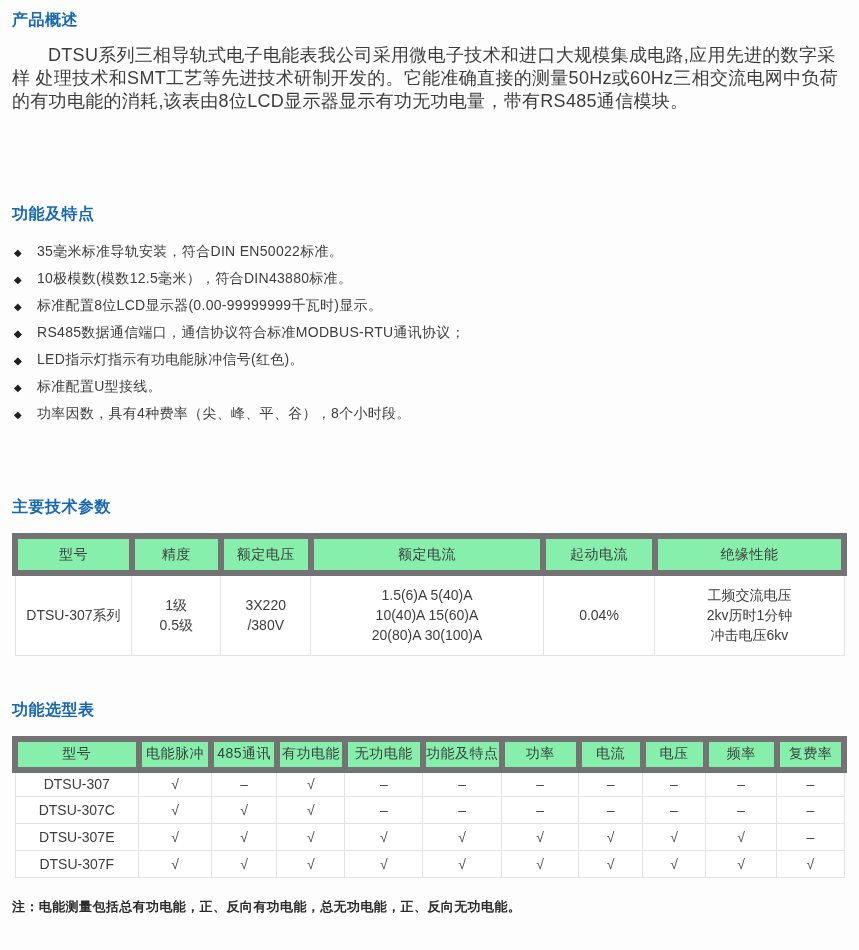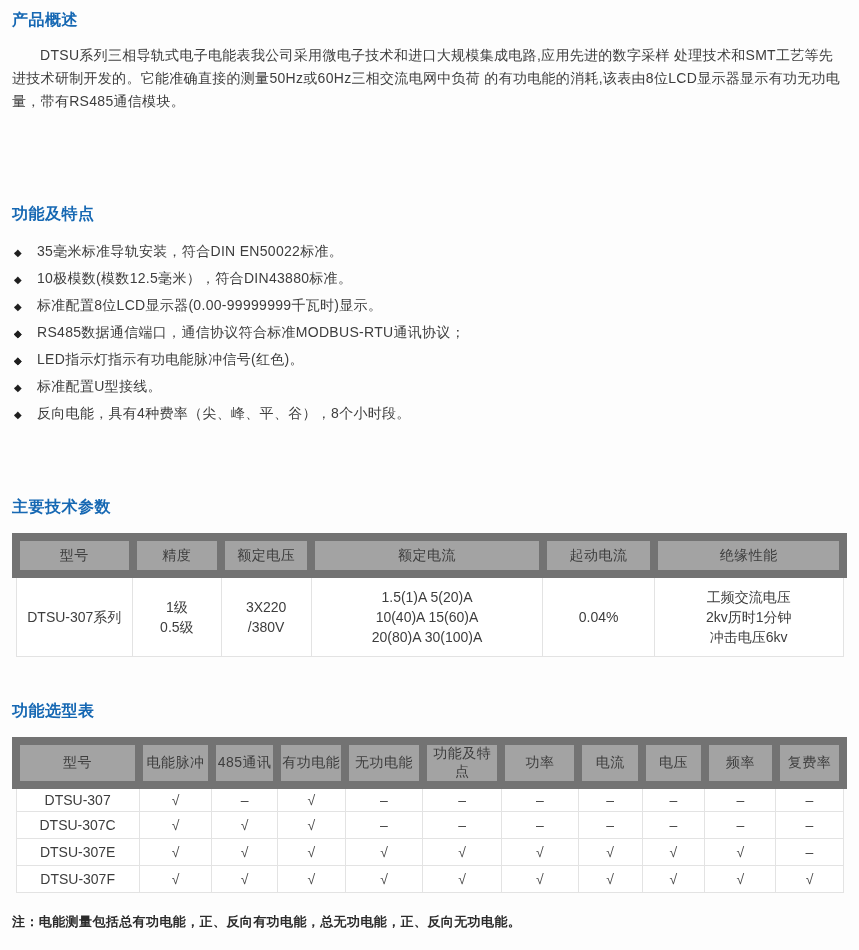--- a/index.html
+++ b/index.html
@@ -17,21 +17,21 @@
     margin: 0;
     font-size: 16px;
     font-weight: bold;
     color: #1668b3;
     letter-spacing: 0.5px;
   }
 
   
   .overview-body {
     margin: 13px 0 0 0;
-    font-size: 14px;
+    font-size: 18px;
     line-height: 23px;
     text-indent: 2em;
     letter-spacing: 0.3px;
     color: #3d3d3d;
   }
 
   
   .features { margin-top: 91px; }
   .feature-list { list-style: none; margin: 13px 0 0 0; padding: 0; }
   .feature-list li {
@@ -53,22 +53,22 @@
   table {
     width: 835px;
     table-layout: fixed;
     border-collapse: collapse;
     margin-top: 15px;
     text-align: center;
     font-size: 14px;
     color: #3d3d3d;
   }
   th {
-    background: #a3a3a3;
-    border: 8px solid #737373;
+    background: #86efac;
+    border: 6px solid #737373;
     font-weight: normal;
     padding: 0;
     letter-spacing: 0.5px;
   }
   td {
     border: 1px solid #e3e3e3;
     padding: 0;
     background: #fff;
   }
   .spec-table th { height: 37px; }
@@ -100,21 +100,21 @@
     <h2 class="sec-title">功能及特点</h2>
     <ul class="feature-list">
       <li><span class="diamond">◆</span><span>35毫米标准导轨安装，符合DIN EN50022标准。</span></li>
       <li><span class="diamond">◆</span><span>10极模数(模数12.5毫米），符合DIN43880标准。</span></li>
       <li><span class="diamond">◆</span><span>标准配置8位LCD显示器(0.00-99999999千瓦时)显示。</span></li>
       <li><span class="diamond">◆</span></li>
       <li><span class="diamond">◆</span><span>RS485数据通信端口，通信协议符合标准MODBUS-RTU通讯协议；</span></li>
       <li><span class="diamond">◆</span></li>
       <li><span class="diamond">◆</span><span>LED指示灯指示有功电能脉冲信号(红色)。</span></li>
       <li><span class="diamond">◆</span><span>标准配置U型接线。</span></li>
-      <li><span class="diamond">◆</span><span>反向电能，具有4种费率（尖、峰、平、谷），8个小时段。</span></li>
+      <li><span class="diamond">◆</span><span>功率因数，具有4种费率（尖、峰、平、谷），8个小时段。</span></li>
     </ul>
   </section>
 
   <section class="specs">
     <h2 class="sec-title">主要技术参数</h2>
     <table class="spec-table">
       <colgroup>
         <col style="width:14.1%">
           <col style="width:10.7%">
           <col style="width:10.9%">
@@ -137,21 +137,21 @@
           <td>DTSU-307系列</td>
           <td>
             <div class="cell-line">1级</div>
             <div class="cell-line">0.5级</div>
           </td>
           <td>
             <div class="cell-line">3X220</div>
             <div class="cell-line">/380V</div>
           </td>
           <td>
-            <div class="cell-line">1.5(1)A 5(20)A</div>
+            <div class="cell-line">1.5(6)A 5(40)A</div>
             <div class="cell-line">10(40)A 15(60)A</div>
             <div class="cell-line">20(80)A 30(100)A</div>
           </td>
           <td>0.04%</td>
           <td>
             <div class="cell-line">工频交流电压</div>
             <div class="cell-line">2kv历时1分钟</div>
             <div class="cell-line">冲击电压6kv</div>
           </td>
         </tr>

